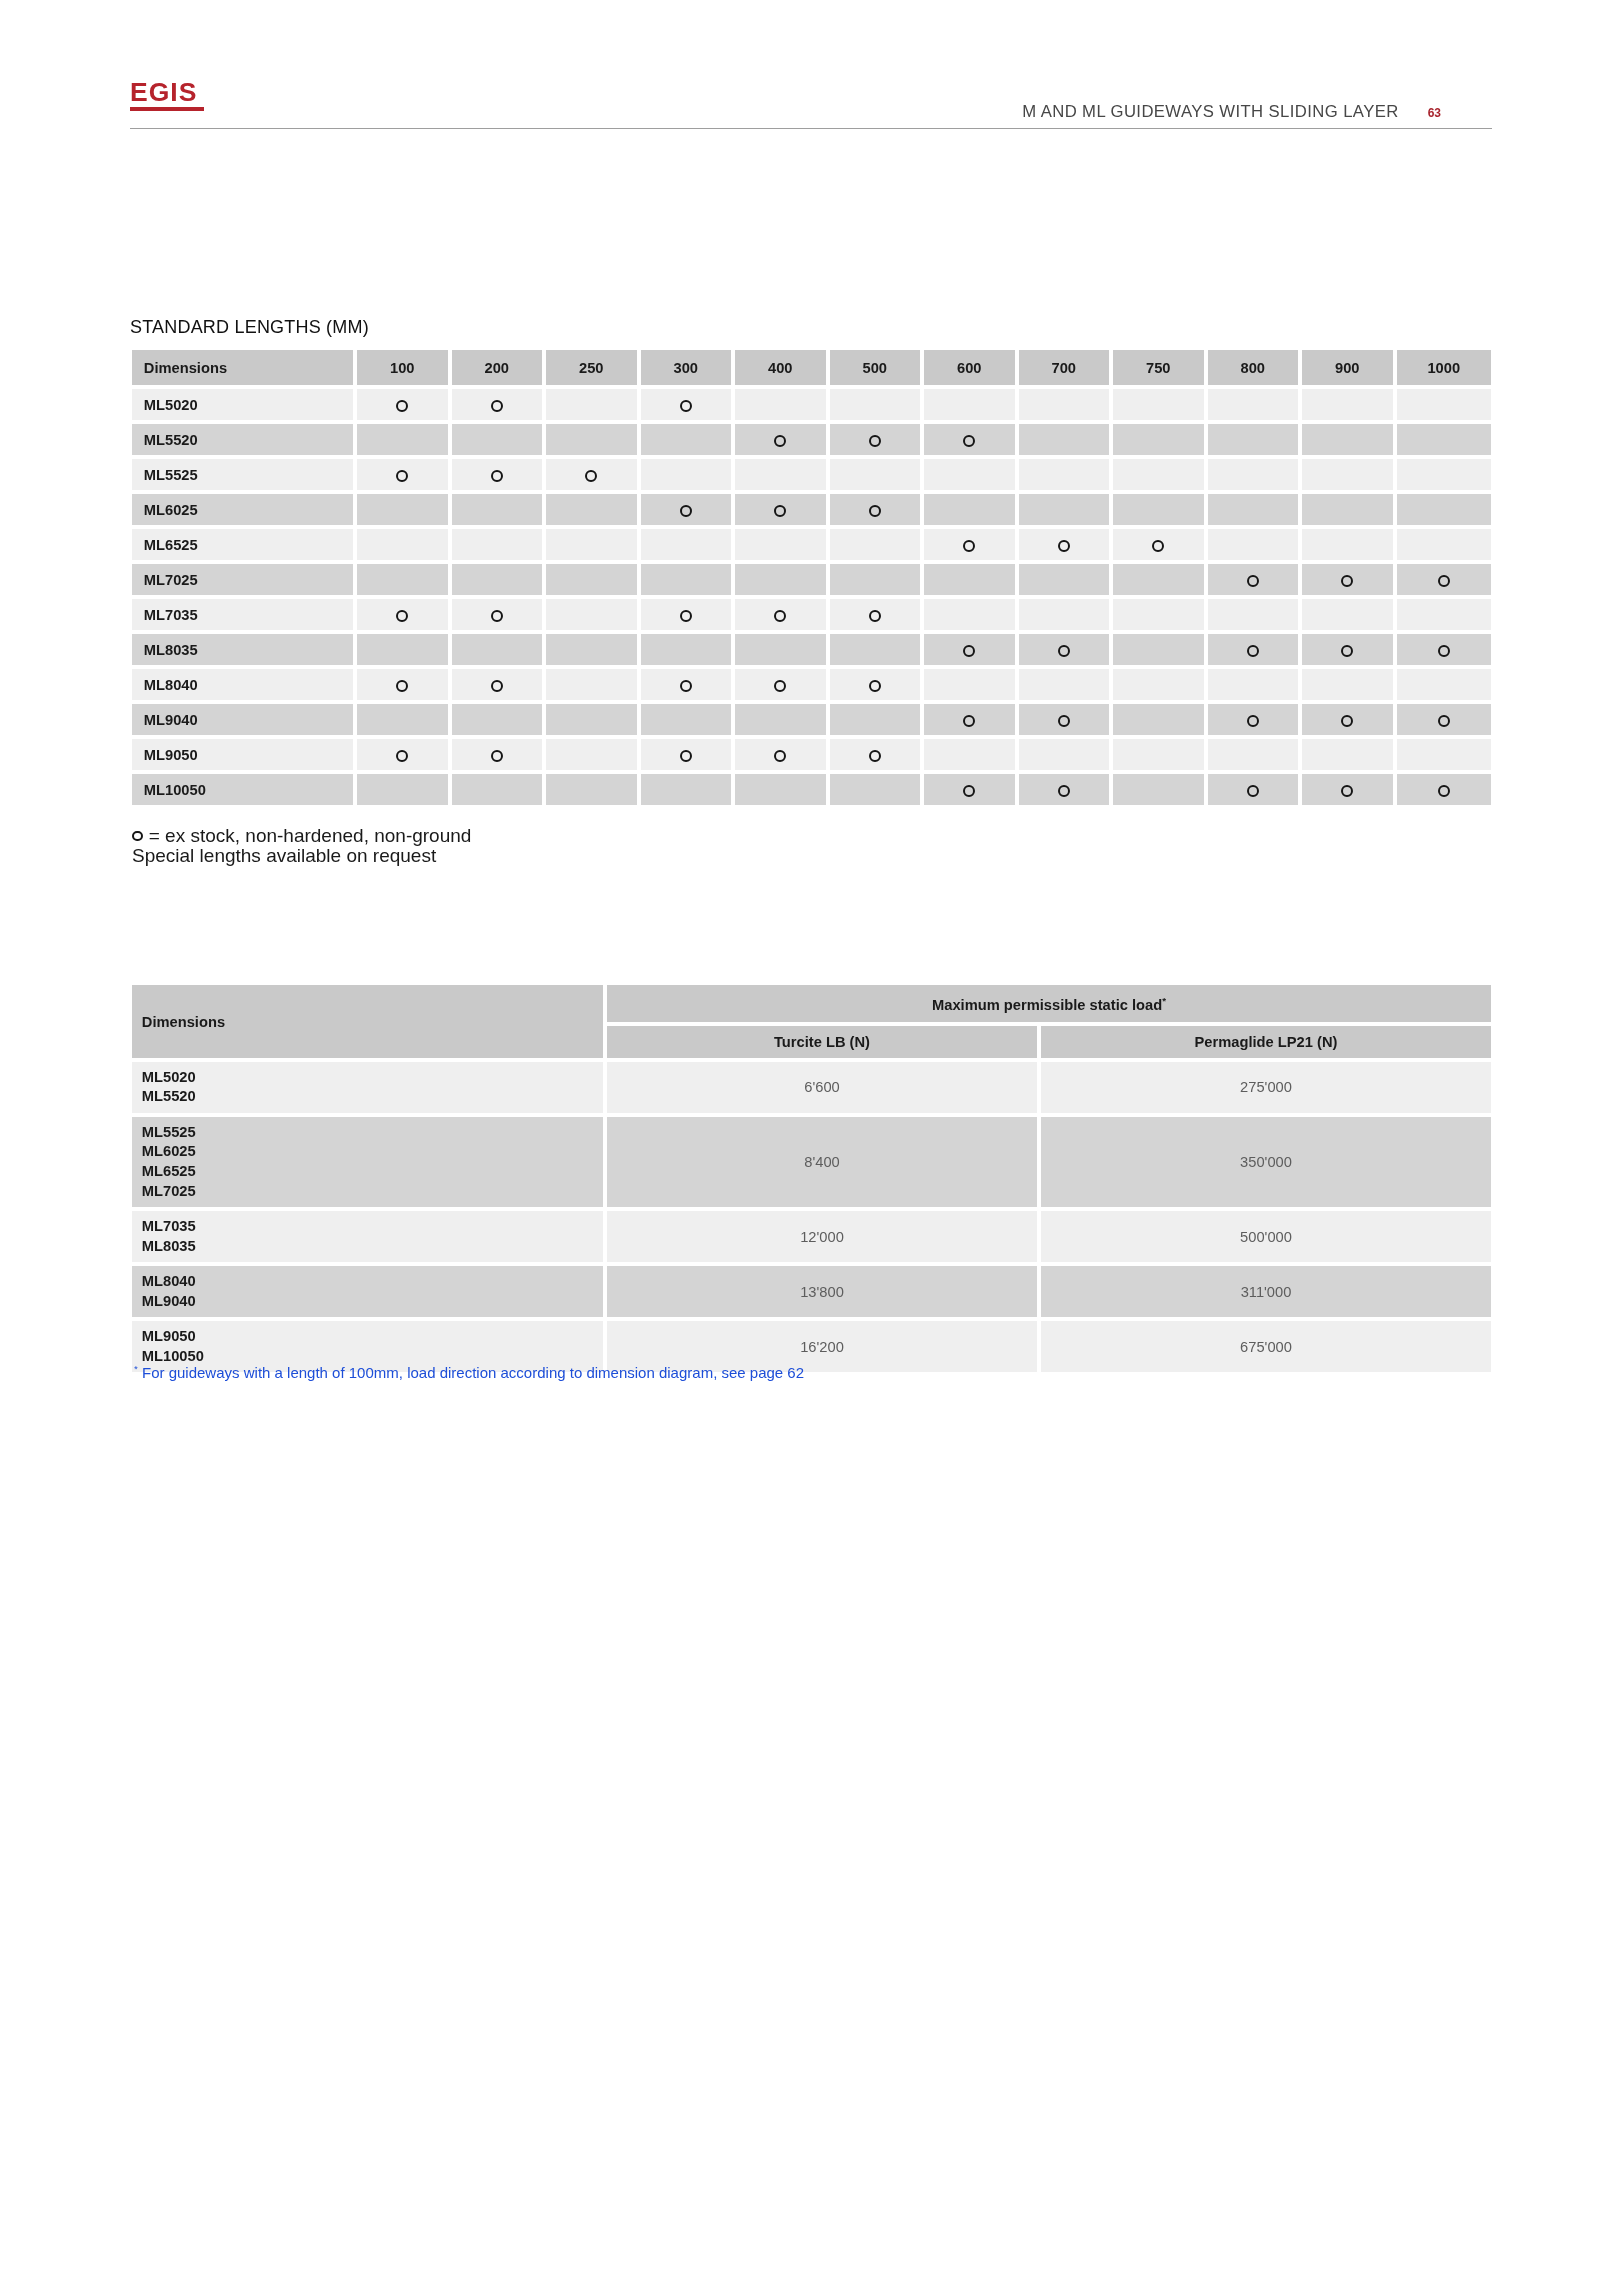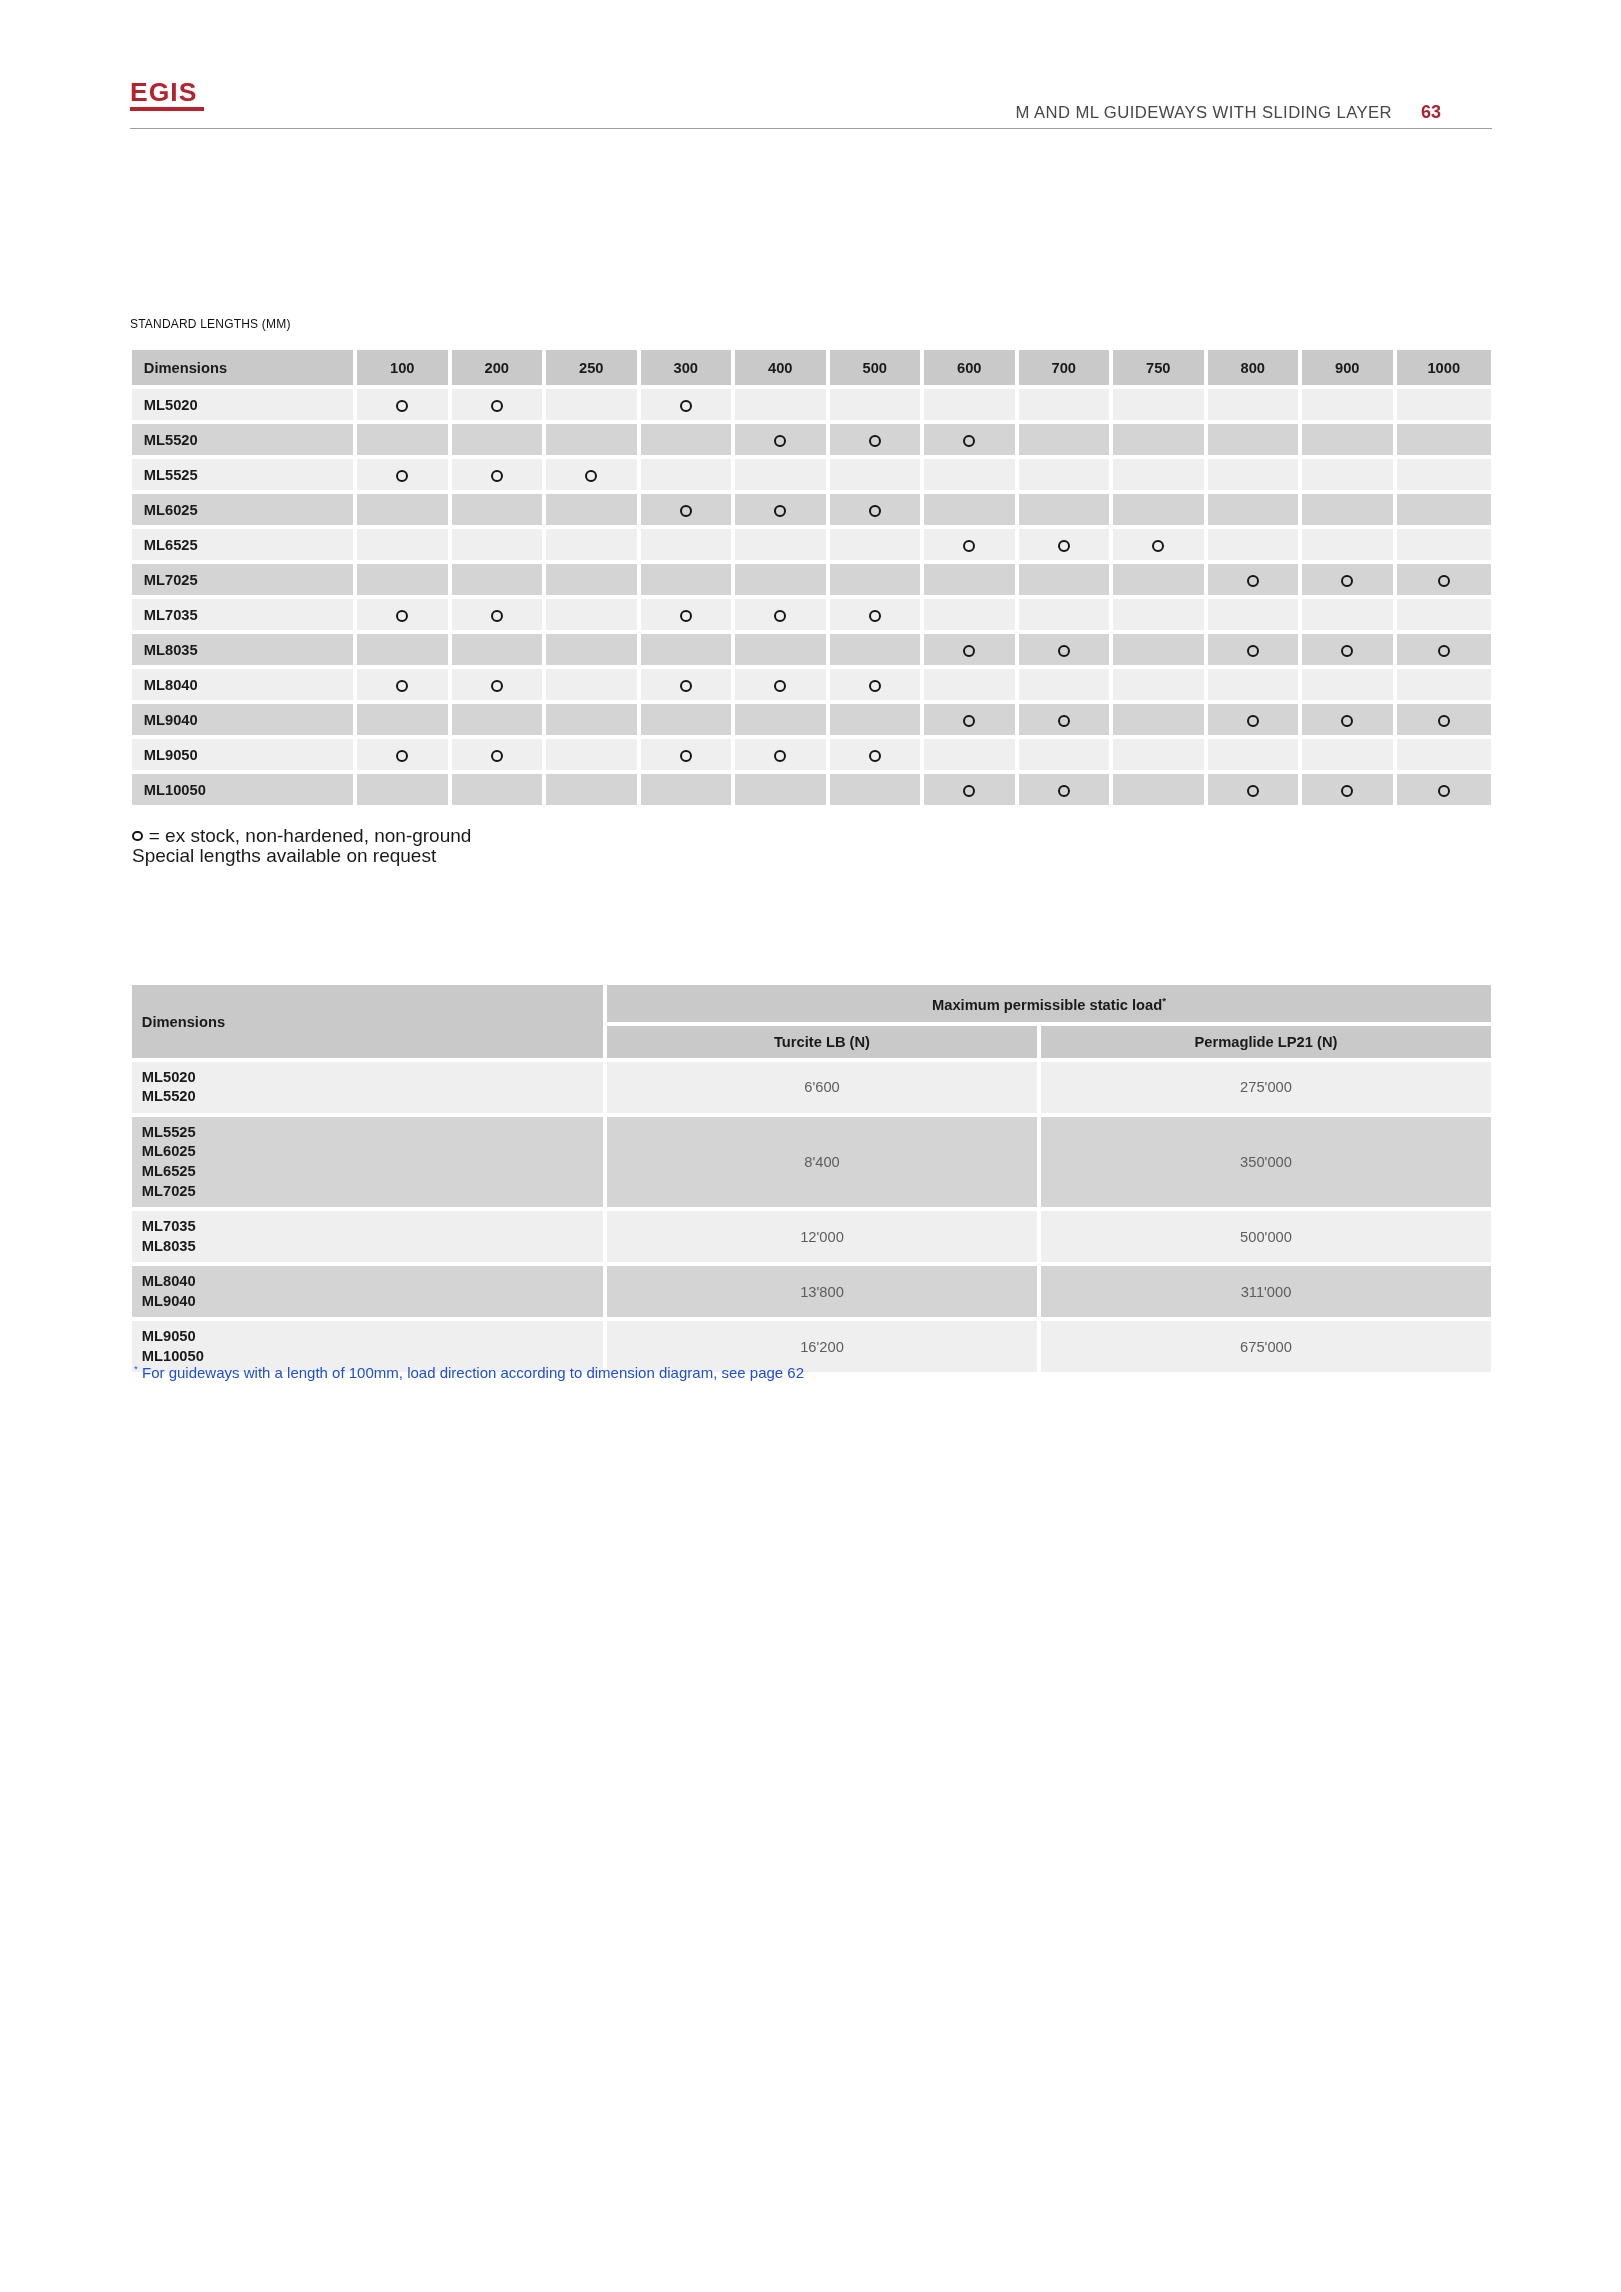--- a/index.html
+++ b/index.html
@@ -9,25 +9,25 @@
     font-family:"Liberation Sans","DejaVu Sans",sans-serif; color:#1a1a1a;
     overflow:hidden;
   }
 
   
   .logo { position:absolute; left:130px; top:80px; }
   .logo-text { display:block; font-size:26.5px; font-weight:900; letter-spacing:1px; color:#b6232c; line-height:25.5px; }
   .logo-bar { display:block; width:74px; height:4.9px; background:#b6232c; margin-top:1px; }
   .header-right { position:absolute; top:86px; right:180px; display:flex; align-items:baseline; gap:29px; white-space:nowrap;margin-top:16px; }
   .header-title { font-size:16.7px; color:#474747; letter-spacing:0.4px; }
-  .page-number { font-size:18px; font-weight:bold; color:#a8242e; }
+  .page-number { font-size:12px; font-weight:bold; color:#a8242e; }
   .header-rule { position:absolute; left:130px; top:128px; width:1362px; height:1px; background:#9e9e9e; }
 
   
-  .section-title { position:absolute; left:130px; top:317px; font-size:12px; color:#111; letter-spacing:0.2px; }
+  .section-title { position:absolute; left:130px; top:317px; font-size:18px; color:#111; letter-spacing:0.2px; }
 
   
   .t1 { position:absolute; left:132px; top:350px; width:1359px; border-collapse:separate; border-spacing:0; table-layout:fixed; }
   .t1 th, .t1 td { border-bottom:4.9px solid #fff; border-right:4.9px solid #fff; font-size:14.7px; }
   .t1 th:last-child, .t1 td:last-child { border-right:none; }
   .t1 thead th { background:#c9c9c9; height:39px; font-weight:bold; text-align:center; }
   .t1 thead th.t1-dim-h { width:225px; text-align:left; padding-left:11.8px; }
   .t1 tbody th { text-align:left; padding-left:11.8px; font-weight:bold; }
   .t1 tbody td { height:35px; text-align:center; }
   .t1 tbody tr.light th, .t1 tbody tr.light td { background:#efefef; }

